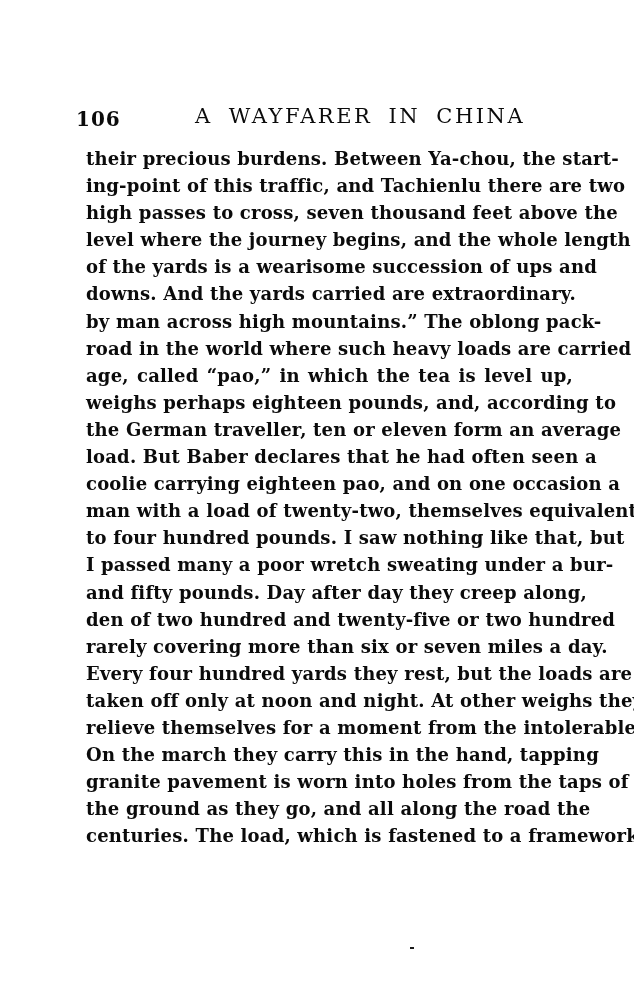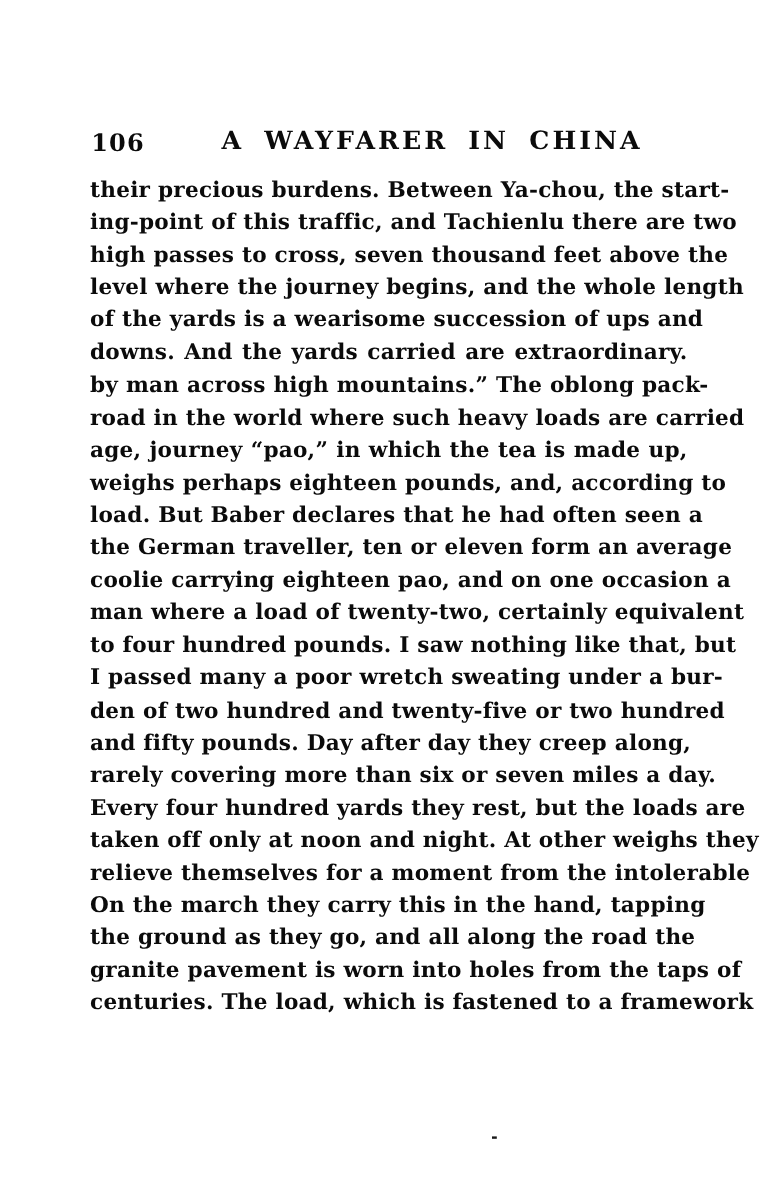--- a/index.html
+++ b/index.html
@@ -33,37 +33,38 @@
     left: 1px;
     top: 3px;
     font-size: 20px;
     font-weight: bold;
     letter-spacing: 1px;
   }
   .head-title {
     text-align: center;
     padding-left: 72px;
     font-size: 21px;
-    font-weight: bold;
+    font-weight: normal;
     letter-spacing: 2.5px;
     word-spacing: 7px;
     white-space: nowrap;
   }
   .body-text {
     margin-top: 0;
   }
   .line {
     font-size: 18px;
     font-weight: bold;
     line-height: 27.1px;
     height: 27.1px;
     text-align: justify;
     text-align-last: justify;
     white-space: nowrap;
     letter-spacing: 0.2px;
+    margin-left: 11px;
   }
   .speck {
     position: absolute;
     left: 410px;
     top: 947px;
     width: 4px;
     height: 2px;
     background: #1a1a1a;
   }
 </style>
@@ -80,36 +81,36 @@
 
     <div class="body-text">
       <div class="line">their precious burdens.  Between Ya-chou, the start-</div>
       <div class="line">ing-point of this traffic, and Tachienlu there are two</div>
       <div class="line">high passes to cross, seven thousand feet above the</div>
       <div class="line">level where the journey begins, and the whole length</div>
       <div class="line">of the yards is a wearisome succession of ups and</div>
       <div class="line">downs.  And the yards carried are extraordinary.</div>
       <div class="line">by man across high mountains.”  The oblong pack-</div>
       <div class="line">road in the world where such heavy loads are carried</div>
-      <div class="line">age, journey “pao,” in which the tea is made up,</div>
+      <div class="line">age, called “pao,” in which the tea is level up,</div>
       <div class="line">weighs perhaps eighteen pounds, and, according to</div>
+      <div class="line">the German traveller, ten or eleven form an average</div>
       <div class="line">load.  But Baber declares that he had often seen a</div>
-      <div class="line">the German traveller, ten or eleven form an average</div>
       <div class="line">coolie carrying eighteen pao, and on one occasion a</div>
-      <div class="line">man where a load of twenty-two, certainly equivalent</div>
+      <div class="line">man with a load of twenty-two, themselves equivalent</div>
       <div class="line">to four hundred pounds.  I saw nothing like that, but</div>
       <div class="line">I passed many a poor wretch sweating under a bur-</div>
+      <div class="line">and fifty pounds.  Day after day they creep along,</div>
       <div class="line">den of two hundred and twenty-five or two hundred</div>
-      <div class="line">and fifty pounds.  Day after day they creep along,</div>
       <div class="line">rarely covering more than six or seven miles a day.</div>
       <div class="line">Every four hundred yards they rest, but the loads are</div>
       <div class="line">taken off only at noon and night.  At other weighs they</div>
       <div class="line">relieve themselves for a moment from the intolerable</div>
       <div class="line">On the march they carry this in the hand, tapping</div>
+      <div class="line">granite pavement is worn into holes from the taps of</div>
       <div class="line">the ground as they go, and all along the road the</div>
-      <div class="line">granite pavement is worn into holes from the taps of</div>
       <div class="line">centuries.  The load, which is fastened to a framework</div>
     </div>
 
   </div>
 
   <div class="speck"></div>
 </div>
 
 </body></html>

